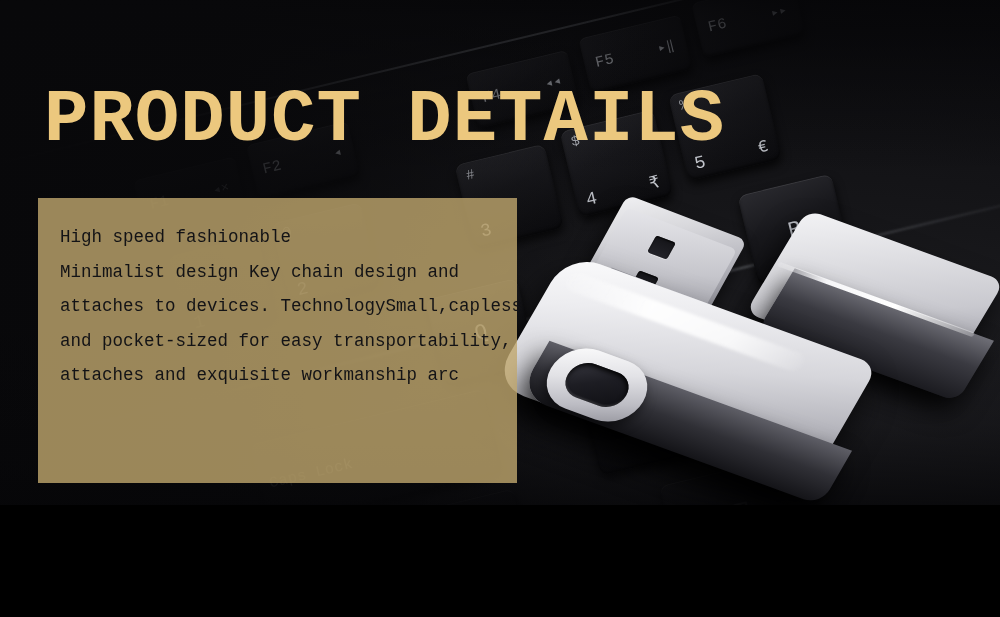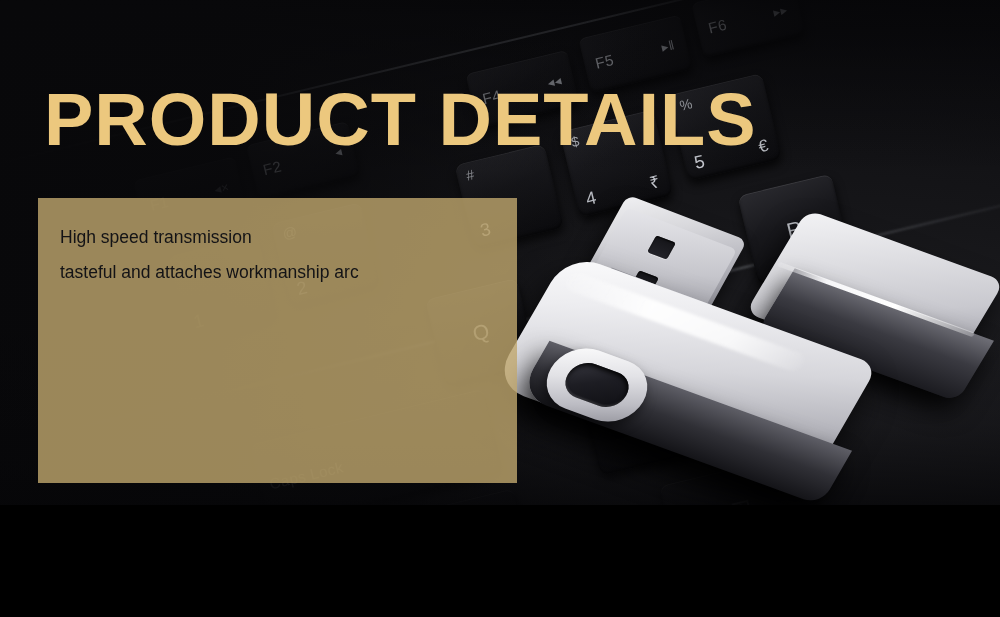--- a/index.html
+++ b/index.html
@@ -3,21 +3,21 @@
 <meta charset="utf-8">
 <style>
   * { margin:0; padding:0; box-sizing:border-box; }
   html,body { background:#000; }
 
   .stage{
     position:relative;
     width:1000px; height:505px;
     overflow:hidden;
     background:#121214;
-    font-family:Liberation Sans, sans-serif;
+    font-family:Liberation Mono, monospace;
   }
 
   
   .photo{ position:absolute; inset:0; overflow:hidden; background:#0e0e10; }
 
   .kb-base{
     position:absolute; inset:-10% -10% -10% -10%;
     background:
       radial-gradient(120% 90% at 72% 78%, #232327 0%, #161619 38%, #0d0d10 72%, #0a0a0c 100%),
       linear-gradient(160deg,#121215 0%,#0c0c0e 60%,#08080a 100%);
@@ -313,18 +313,21 @@
     <div class="body-under"></div>
     <div class="body-hi"></div>
     <div class="ring-outer"></div>
     <div class="ring-hole"></div>
   </div>
 
   <div class="title">PRODUCT DETAILS</div>
 
   <div class="panel">
     <ul class="panel-lines">
-      <li>High speed transmission</li>
-      <li>tasteful and attaches  workmanship arc</li>
+      <li>High speed fashionable</li>
+      <li>Minimalist design  Key chain design and</li>
+      <li>attaches to devices.  TechnologySmall,capless</li>
+      <li>and pocket-sized for easy  transportability,</li>
+      <li>attaches and exquisite  workmanship arc</li>
     </ul>
   </div>
 
 </div>
 
 </body></html>

